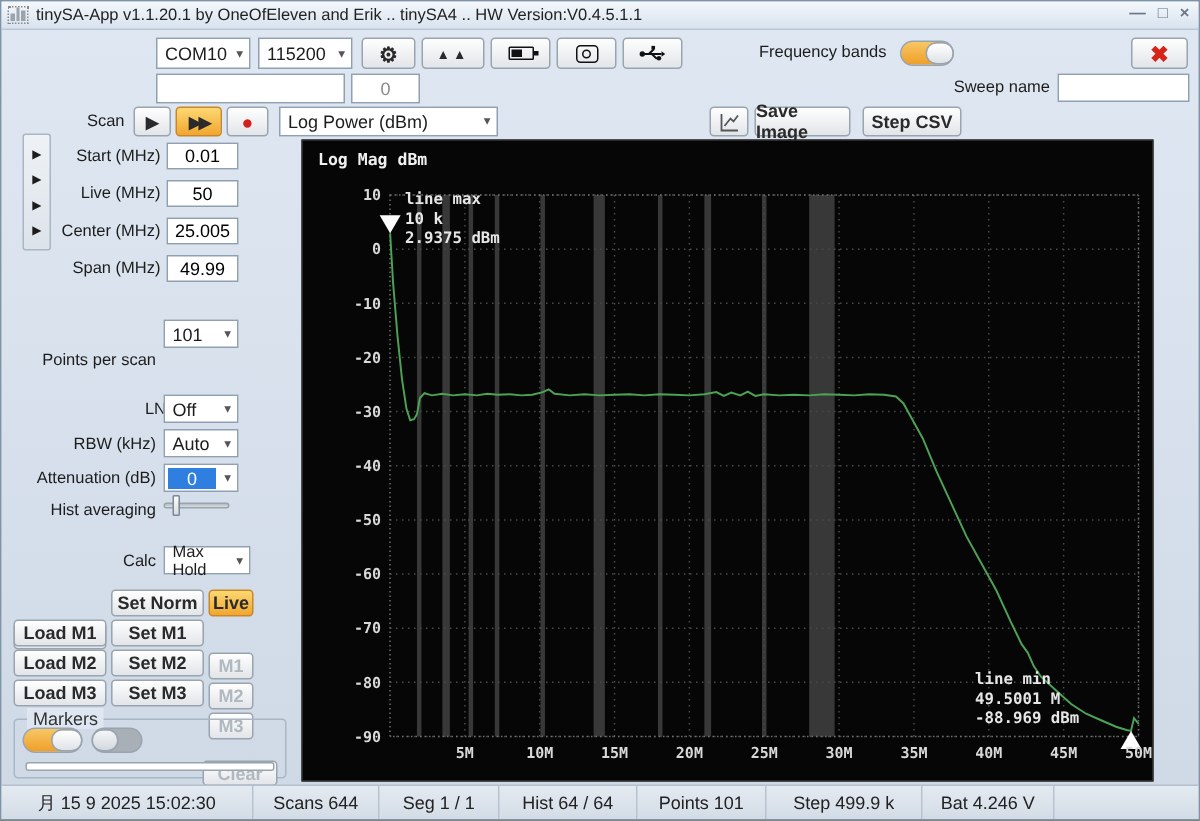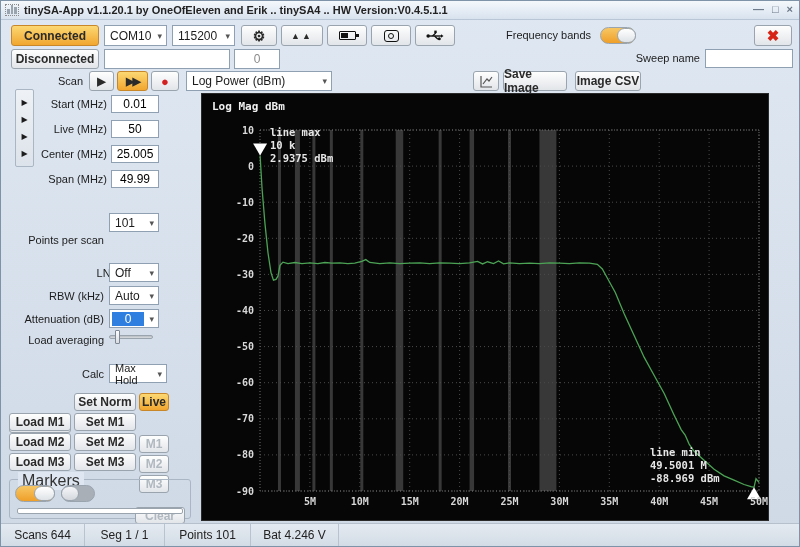--- a/index.html
+++ b/index.html
@@ -6,21 +6,21 @@
   html,body { width:800px; height:547px; }
   body { font-family:"Liberation Sans", sans-serif; font-size:12px; color:#1c1c1c; }
   #window { position:relative; width:800px; height:547px; background:linear-gradient(#dfe8f2,#cfd9e6); border:1px solid #7f93a8; overflow:hidden; }
 
   
   #titlebar { position:absolute; left:0; top:0; width:100%; height:19px;
     background:linear-gradient(#f4f8fc,#d8e2ee); border-bottom:1px solid #b9c6d6;
     display:flex; align-items:center; padding:0 4px; }
   #titlebar .app-icon { width:14px; height:12px; margin-right:5px; display:flex; align-items:flex-end; gap:1px; border:1px dotted #8a8a8a; padding:1px; }
   #titlebar .app-icon i { display:block; width:3px; background:#9aa4ae; }
-  #title-text { font-size:11px; font-weight:bold; color:#222; white-space:nowrap; }
+  #title-text { font-size:11px; font-weight:normal; color:#222; white-space:nowrap; }
   .win-ctrls { position:absolute; right:6px; top:2px; display:flex; gap:8px; color:#6b7787; font-size:11px; font-weight:bold; }
   .win-ctrls span { cursor:default; }
 
   
   .btn { display:flex; align-items:center; justify-content:center;
     background:linear-gradient(#fefefe,#e2e5e9); border:1px solid #9aa4ae; border-radius:3px;
     font-weight:bold; color:#2a2a2a; font-size:12px; cursor:default; }
   .btn.orange { background:linear-gradient(#fcd873,#f1a62f); border-color:#c8882a; }
   .btn.disabled { color:#b0b8c0;margin-top:22px; }
   .txt { background:#fff; border:1px solid #8fa0b2; font-size:12px; padding:0 3px; font-family:"Liberation Sans",sans-serif; }
@@ -45,21 +45,21 @@
   
   .iconbtn { font-size:13px; }
   .battery-shape { position:relative; width:17px; height:9px; border:1.5px solid #111; border-radius:1px; }
   .battery-shape::after { content:""; position:absolute; right:-4px; top:1.5px; width:2.5px; height:3px; background:#111; }
   .battery-shape i { position:absolute; left:1px; top:1px; bottom:1px; width:7px; background:#111; }
   .camera-shape { position:relative; width:15px; height:12px; border:1.5px solid #111; border-radius:3px; }
   .camera-shape i { position:absolute; left:50%; top:50%; width:6px; height:6px; border:1.5px solid #111; border-radius:50%; transform:translate(-50%,-50%); }
 
   
   .groupbox { position:absolute; border:1px solid #aab6c4; border-radius:3px; }
-  .groupbox > .legend { position:absolute; top:-8px; left:8px; background:linear-gradient(#dfe8f2,#dde6f0); padding:0 4px; font-size:16px; color:#333; }
+  .groupbox > .legend { position:absolute; top:-8px; left:8px; background:linear-gradient(#dfe8f2,#dde6f0); padding:0 4px; font-size:12px; color:#333; }
   .marker-bar { position:absolute; background:#fff; border:1px solid #9aa4ae; border-radius:2px; }
 
   
   .slider { position:relative; }
   .slider .groove { position:absolute; left:0; right:0; top:50%; height:4px; transform:translateY(-50%);
     background:linear-gradient(#b7bcc2,#d9dde2); border:1px solid #9aa4ae; border-radius:2px; }
   .slider .knob { position:absolute; left:6px; top:0; width:5px; height:100%;
     background:linear-gradient(#fcfcfc,#d8dce1); border:1px solid #7d8894; border-radius:1px; }
 
   
@@ -84,21 +84,20 @@
         <i style="height:7px"></i>
       </span>
     <span id="title-text">tinySA-App v1.1.20.1 by OneOfEleven and Erik .. tinySA4 .. HW Version:V0.4.5.1.1</span>
     <span class="win-ctrls">
       <span>—</span>
       <span>□</span>
       <span>×</span>
     </span>
   </div>
 
-  <div class="btn orange abs" style="left:10px;top:24px;width:88px;height:21px">Connected</div>
   <div class="combo abs" style="left:103px;top:24px;width:63px;height:21px">
     <span>COM10</span>
     <span class="arrow">▾</span>
   </div>
   <div class="combo abs" style="left:171px;top:24px;width:63px;height:21px">
     <span>115200</span>
     <span class="arrow">▾</span>
   </div>
   <div class="btn abs iconbtn" style="left:240px;top:24px;width:36px;height:21px">
     <span style="font-size:14px">⚙</span>
@@ -129,21 +128,20 @@
     </svg>
   </div>
   <span class="lbl" style="left:505px;top:28px;width:90px">Frequency bands</span>
   <div class="toggle on abs" style="left:599px;top:26px;width:36px;height:17px">
       <span class="knob"></span>
     </div>
   <div class="btn abs" style="left:753px;top:24px;width:38px;height:21px;color:#d62518;font-size:15px">
     <span>✖</span>
   </div>
 
-  <div class="btn abs" style="left:10px;top:48px;width:88px;height:20px">Disconnected</div>
   <input class="txt abs" style="left: 103px; top: 48px; width: 126px; height: 20px;">
   <input class="txt num abs" style="left: 233px; top: 48px; width: 46px; height: 20px; color: rgb(138, 138, 138);" value="0">
   <span class="lbl r" style="left:625px;top:51px;width:74px">Sweep name</span>
   <input class="txt abs" style="left: 704px; top: 48px; width: 88px; height: 19px;" value="">
 
   <span class="lbl r" style="left:42px;top:74px;width:40px">Scan</span>
   <div class="btn abs" style="left:88px;top:70px;width:25px;height:20px">
     <span style="font-size:11px">▶</span>
   </div>
   <div class="btn orange abs" style="left:116px;top:70px;width:31px;height:20px;letter-spacing:-2px">
@@ -156,21 +154,21 @@
     <span>Log Power (dBm)</span>
     <span class="arrow">▾</span>
   </div>
   <div class="btn abs" style="left:472px;top:70px;width:26px;height:20px">
     <svg width="13" height="13" viewBox="0 0 13 13">
       <path d="M1 1 L1 12 L12 12" stroke="#555" stroke-width="1.2" fill="none"></path>
       <path d="M3 9 L7 4 L9 6 L12 2" stroke="#555" stroke-width="1.2" fill="none"></path>
     </svg>
   </div>
   <div class="btn abs" style="left:502px;top:70px;width:64px;height:20px">Save Image</div>
-  <div class="btn abs" style="left:574px;top:70px;width:66px;height:20px">Image CSV</div>
+  <div class="btn abs" style="left:574px;top:70px;width:66px;height:20px">Step CSV</div>
 
   <div class="abs" style="left:14px;top:88px;width:19px;height:78px;border:1px solid #aab6c4;border-radius:2px;background:linear-gradient(#eef2f6,#dde3ea);display:flex;flex-direction:column;align-items:center;justify-content:space-around;padding:4px 0">
     <span style="font-size:8px">▶</span>
     <span style="font-size:8px">▶</span>
     <span style="font-size:8px">▶</span>
     <span style="font-size:8px">▶</span>
   </div>
 
   <span class="lbl r" style="left:38px;top:97px;width:68px">Start (MHz)</span>
   <input class="txt num abs" style="left: 110px; top: 94px; width: 48px; height: 18px;" value="0.01">
@@ -194,21 +192,21 @@
   <span class="lbl r" style="left:38px;top:289px;width:65px">RBW (kHz)</span>
   <div class="combo abs" style="left:108px;top:285px;width:50px;height:19px">
     <span>Auto</span>
     <span class="arrow">▾</span>
   </div>
   <span class="lbl r" style="left:10px;top:312px;width:93px">Attenuation (dB)</span>
   <div class="combo abs" style="left:108px;top:308px;width:50px;height:19px;padding-left:2px">
     <span style="background:#2f7fe0;color:#fff;display:inline-block;width:32px;text-align:center">0</span>
     <span class="arrow">▾</span>
   </div>
-  <span class="lbl r" style="left:10px;top:333px;width:93px">Load averaging</span>
+  <span class="lbl r" style="left:10px;top:333px;width:93px">Hist averaging</span>
   <div class="slider abs" style="left:108px;top:329px;width:44px;height:14px">
     <span class="groove"></span>
     <span class="knob"></span>
   </div>
   <span class="lbl r" style="left:60px;top:367px;width:43px">Calc</span>
   <div class="combo abs" style="left:108px;top:363px;width:58px;height:19px;padding-right:11px">
     <span style="font-size:11px">Max Hold</span>
     <span class="arrow">▾</span>
   </div>
 
@@ -295,20 +293,23 @@
         <text x="52" y="256.1" fill="#d8d8d8" text-anchor="end" font-family="&quot;DejaVu Sans Mono&quot;, monospace" font-size="10" font-weight="bold">-50</text>
         <text x="52" y="292.2" fill="#d8d8d8" text-anchor="end" font-family="&quot;DejaVu Sans Mono&quot;, monospace" font-size="10" font-weight="bold">-60</text>
         <text x="52" y="328.3" fill="#d8d8d8" text-anchor="end" font-family="&quot;DejaVu Sans Mono&quot;, monospace" font-size="10" font-weight="bold">-70</text>
         <text x="52" y="364.40000000000003" fill="#d8d8d8" text-anchor="end" font-family="&quot;DejaVu Sans Mono&quot;, monospace" font-size="10" font-weight="bold">-80</text>
         <text x="52" y="400.5" fill="#d8d8d8" text-anchor="end" font-family="&quot;DejaVu Sans Mono&quot;, monospace" font-size="10" font-weight="bold">-90</text>
         <text x="10" y="16" fill="#f0f0f0" font-family="&quot;DejaVu Sans Mono&quot;, monospace" font-size="11" font-weight="bold">Log Mag dBm</text>
       </svg>
   </div>
 
   <div id="statusbar">
+    <span class="cell" style="width:168px">月 15 9 2025 15:02:30</span>
     <span class="cell" style="width:84px">Scans 644</span>
     <span class="cell" style="width:80px">Seg 1 / 1</span>
+    <span class="cell" style="width:92px">Hist 64 / 64</span>
     <span class="cell" style="width:86px">Points 101</span>
+    <span class="cell" style="width:104px">Step 499.9 k</span>
     <span class="cell" style="width:88px">Bat 4.246 V</span>
     <span class="cell" style="flex:1;border-right:none"></span>
   </div>
 
 </div>
 
 </body></html>

